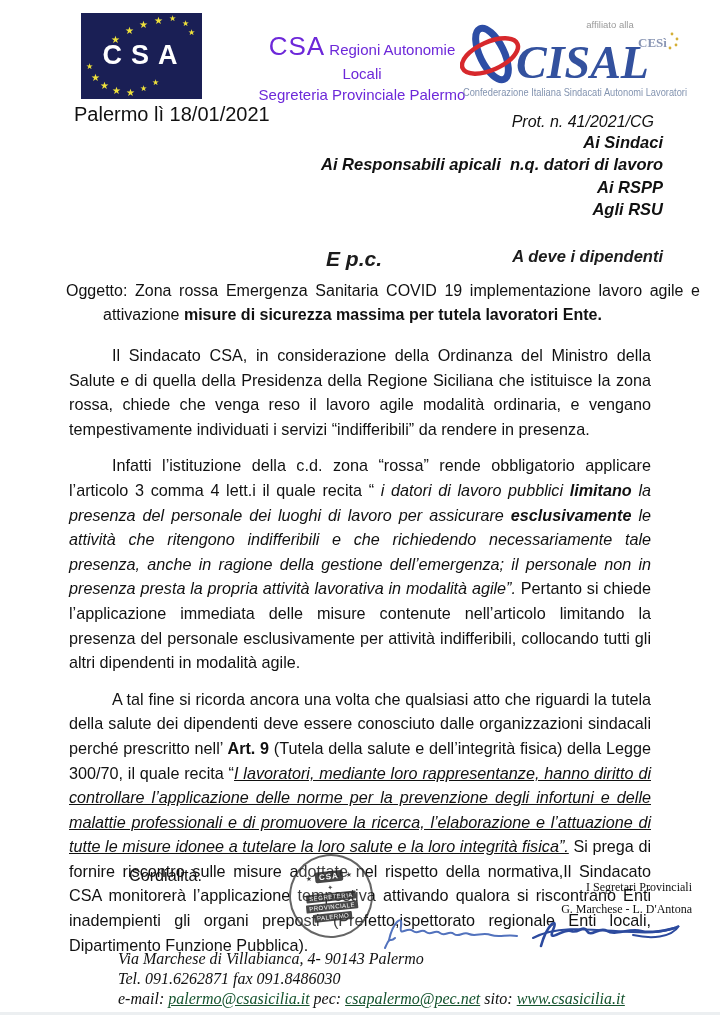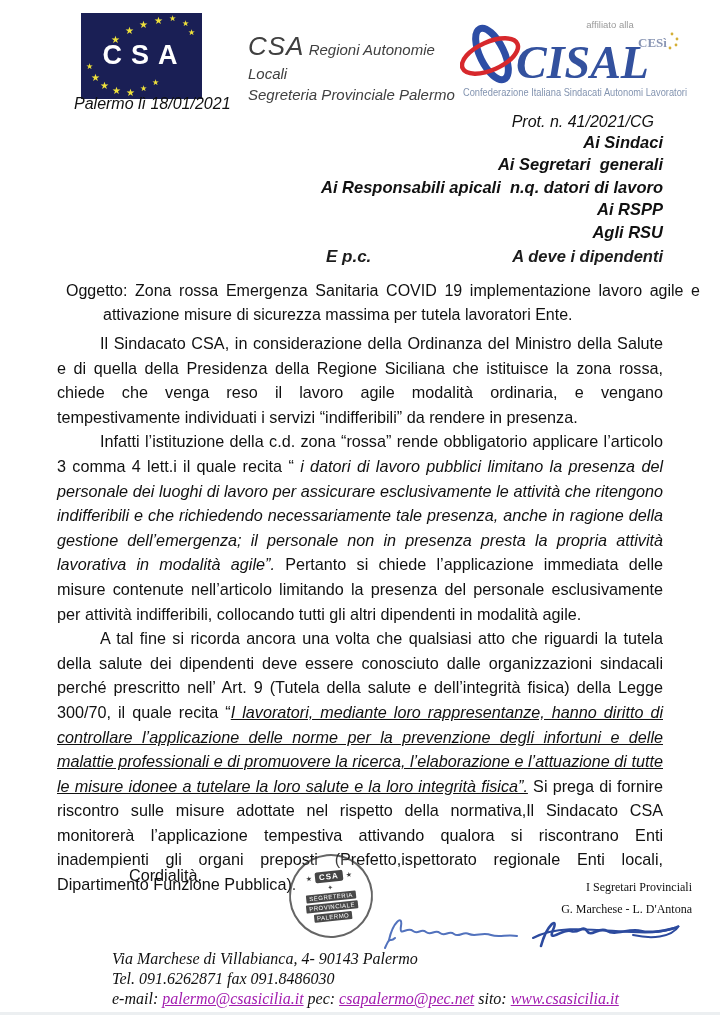--- a/index.html
+++ b/index.html
@@ -6,44 +6,44 @@
   .page{position:relative;width:720px;height:1022px;background:#fff;overflow:hidden;
         font-family:"Liberation Sans",sans-serif;color:#1c1c1c;}
 
   
   .csa-logo{position:absolute;left:81px;top:13px;width:121px;height:86px;background:#1a1f55;}
   .csa-letters{position:absolute;left:6px;right:0;top:27px;text-align:center;color:#ffffff;
                font-weight:bold;font-size:27px;letter-spacing:9px;}
   .star{position:absolute;color:#efe13b;font-size:10px;line-height:1;}
   .star.sm{font-size:8px;}
 
-  .org{position:absolute;left:248px;top:34px;width:228px;text-align:left;
-       font-style:italic;color:#404040;}
+  .org{position:absolute;left:248px;top:34px;width:228px;text-align:center;
+       color:#6d28d9;}
   .org-l1{font-size:15px;line-height:24px;}
   .org-brand{font-size:26px;letter-spacing:1px;}
   .org-l2{font-size:15px;line-height:18px;}
 
   .cisal{position:absolute;left:460px;top:14px;width:230px;height:88px;}
 
-  .date-line{position:absolute;left:74px;top:95px;font-style:italic;font-size:16px;color:#111;}
+  .date-line{position:absolute;left:74px;top:103px;font-size:20px;color:#111;}
   .prot-line{position:absolute;right:66px;top:113px;font-style:italic;font-size:16px;color:#111;}
 
   
   .recipients{position:absolute;right:57px;top:131px;text-align:right;font-weight:bold;
               font-style:italic;font-size:16.5px;line-height:22.4px;color:#111;white-space:pre-wrap;}
-  .epc-label{position:absolute;left:326px;top:247px;font-weight:bold;font-style:italic;font-size:17px;}
+  .epc-label{position:absolute;left:326px;top:247px;font-weight:bold;font-style:italic;font-size:21px;}
   .epc-target{position:absolute;right:57px;top:247px;font-weight:bold;font-style:italic;font-size:16.5px;}
 
   
   .subject{position:absolute;left:66px;top:279px;width:597px;font-size:16px;line-height:23.5px;
            text-align:justify;padding-left:37px;text-indent:-37px;color:#111;}
   .body-text{position:absolute;left:57px;top:331px;width:606px;font-size:16.2px;
              line-height:24.6px;text-align:justify;color:#111;}
-  .para{text-indent:43px;margin:0;}
-  .seg-b{font-weight:normal;}
+  .para{text-indent:43px;margin:12px;}
+  .seg-b{font-weight:bold;}
   .seg-i{font-style:italic;}
   .seg-u{text-decoration:underline;}
 
   .cordiality{position:absolute;left:105px;top:866px;font-size:16.2px;color:#111;margin-left:24px;}
 
   
   .stamp{position:absolute;left:289px;top:854px;width:80px;height:80px;border:2px solid rgba(35,35,35,.8);
          border-radius:50%;transform:rotate(-6deg);display:flex;flex-direction:column;
          align-items:center;justify-content:center;gap:2px;opacity:.88;background:rgba(255,255,255,.2);}
   .stamp-row{display:flex;align-items:center;gap:3px;}
@@ -53,23 +53,23 @@
   .stamp-crest{font-size:7px;color:#333;line-height:7px;}
   .stamp-band{background:#313131;color:#fff;font-size:6px;line-height:8px;padding:0 3px;
               border-radius:1px;letter-spacing:.5px;}
 
   
   .sig-block{position:absolute;left:512px;top:876px;width:180px;text-align:right;
              font-family:"Liberation Serif",serif;font-size:12px;line-height:22px;color:#111;}
   .signatures{position:absolute;left:383px;top:904px;}
 
   
-  .footer{position:absolute;left:112px;top:949px;font-family:"Liberation Serif",serif;
+  .footer{position:absolute;left:118px;top:949px;font-family:"Liberation Serif",serif;
           font-style:italic;font-size:16px;line-height:20px;color:#111;}
-  .lnk{color:#a21caf;text-decoration:underline;cursor:pointer;}
+  .lnk{color:#14532d;text-decoration:underline;cursor:pointer;}
   .bottom-line{position:absolute;left:0;top:1012px;width:720px;height:3px;background:#eceff1;}
 </style>
 </head>
 <body>
 
 <div class="page">
 
   <div class="csa-logo">
     <span class="star" style="left:30px;top:22px;">★</span>
     <span class="star" style="left:44px;top:13px;">★</span>
@@ -104,21 +104,21 @@
       <circle cx="216" cy="31" r="1.4"></circle>
         <circle cx="210" cy="34" r="1.4"></circle>
     </g>
     <text x="56" y="64" font-size="46" font-style="italic" font-weight="bold" fill="#33519e" font-family="Liberation Serif, serif">CISAL</text>
     <text x="115" y="82" text-anchor="middle" font-size="11" fill="#8394b0" textLength="224" lengthAdjust="spacingAndGlyphs" font-family="Liberation Sans, sans-serif">Confederazione Italiana Sindacati Autonomi Lavoratori</text>
   </svg>
 
   <div class="date-line">Palermo lì 18/01/2021</div>
   <div class="prot-line">Prot. n. 41/2021/CG</div>
 
-  <div class="recipients"><div>Ai Sindaci</div><div>Ai Segretari  generali</div><div>Ai Responsabili apicali  n.q. datori di lavoro</div><div>Ai RSPP</div><div>Agli RSU</div></div>
+  <div class="recipients"><div>Ai Sindaci</div><div>Ai Responsabili apicali  n.q. datori di lavoro</div><div>Ai RSPP</div><div>Agli RSU</div></div>
   <div class="epc-label">E p.c.</div>
   <div class="epc-target">A deve i dipendenti</div>
 
   <div class="subject"><span>Oggetto: Zona rossa Emergenza Sanitaria COVID 19 implementazione lavoro agile e attivazione </span><span class="seg-b">misure di sicurezza massima per tutela lavoratori Ente.</span></div>
 
   <div class="body-text">
       <div class="para"><span>Il Sindacato CSA, in considerazione della Ordinanza del Ministro della Salute e di quella della Presidenza della Regione Siciliana che istituisce la zona rossa, chiede che venga reso il lavoro agile modalità ordinaria, e vengano tempestivamente individuati i servizi “indifferibili” da rendere in presenza.</span></div>
       <div class="para"><span>Infatti l’istituzione della c.d. zona “rossa” rende obbligatorio applicare l’articolo 3 comma 4 lett.i il quale recita “ </span><span class="seg-i">i datori di lavoro pubblici </span><span class="seg-b seg-i">limitano</span><span class="seg-i"> la presenza del personale dei luoghi di lavoro per assicurare </span><span class="seg-b seg-i">esclusivamente</span><span class="seg-i"> le attività che ritengono indifferibili e che richiedendo necessariamente tale presenza, anche in ragione della gestione dell’emergenza; il personale non in presenza presta la propria attività lavorativa in modalità agile”.</span><span> Pertanto si chiede l’applicazione immediata delle misure contenute nell’articolo limitando la presenza del personale esclusivamente per attività indifferibili, collocando tutti gli altri dipendenti in modalità agile.</span></div>
       <div class="para"><span>A  tal fine si ricorda ancora una volta che qualsiasi atto che riguardi la tutela della salute dei dipendenti deve essere conosciuto dalle organizzazioni sindacali perché prescritto nell’ </span><span class="seg-b">Art. 9</span><span>  (Tutela della salute e dell’integrità fisica) della Legge 300/70, il quale recita “</span><span class="seg-i seg-u">I lavoratori, mediante loro rappresentanze, hanno diritto di controllare l’applicazione delle norme per la prevenzione degli infortuni e delle malattie professionali e di promuovere la ricerca, l’elaborazione e l’attuazione di tutte le misure idonee a tutelare la loro salute e la loro integrità fisica”.</span><span> Si prega di fornire riscontro sulle misure adottate nel rispetto della normativa,Il Sindacato CSA monitorerà l’applicazione tempestiva attivando qualora si riscontrano Enti inadempienti gli organi preposti (Prefetto,ispettorato regionale Enti locali,  Dipartimento Funzione Pubblica).</span></div>
     </div>

